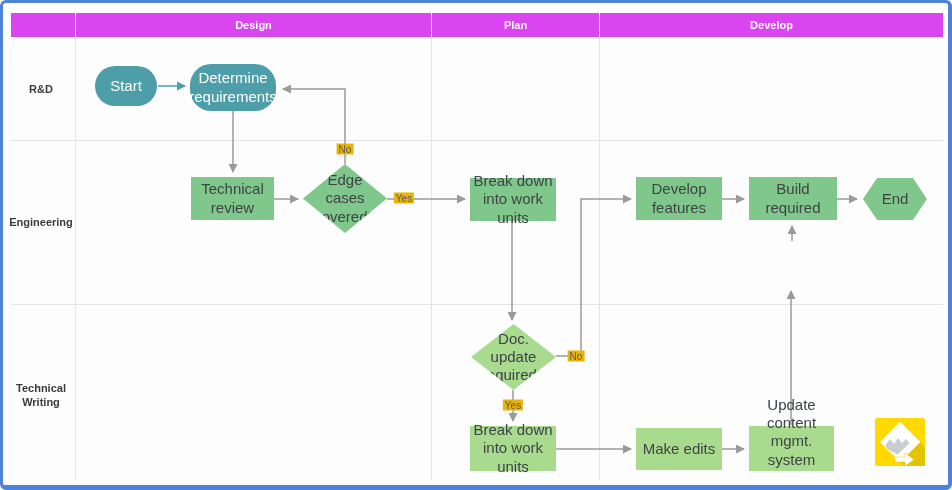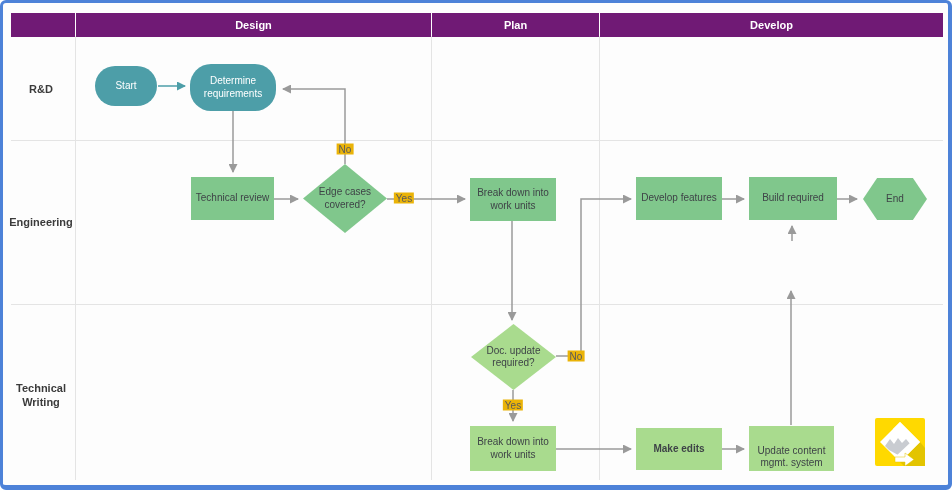--- a/index.html
+++ b/index.html
@@ -6,35 +6,35 @@
   body { font-family:"Liberation Sans", sans-serif; background:#fff; }
 
   .frame {
     position:relative; width:952px; height:490px; background:#fdfdfd;
     border:3px solid #4d82d8; border-right-width:4px; border-bottom-width:5px;
     border-radius:6px; overflow:hidden;
   }
 
   
   .hcell {
-    position:absolute; top:10px; height:24px; background:#701a75;
+    position:absolute; top:10px; height:24px; background:#d946ef;
     display:flex; align-items:center; justify-content:center;
     color:#fff; font-size:11px; font-weight:bold;
   }
   .gridline { position:absolute; background:#e4e4e4; }
   .lane-label {
     position:absolute; left:6px; width:64px; text-align:center;
     font-size:11px; font-weight:bold; color:#3b3b3b; line-height:1.3;
     transform:translateY(-50%);
   }
 
   
   .node {
     position:absolute; display:flex; align-items:center; justify-content:center;
-    text-align:center; font-size:10px; line-height:1.22; color:#3e4347;
+    text-align:center; font-size:15px; line-height:1.22; color:#3e4347;
     padding:2px 3px;
   }
   .c-teal  { background:#4d9ea8; color:#fff; }
   .c-green { background:#80c78c; }
   .c-green-dk { background:#74c083; }
   .c-light { background:#a9db8e; }
   .stadium { border-radius:20px; }
   .diamond { clip-path:polygon(50% 0,100% 50%,50% 100%,0 50%); }
   .hexagon { clip-path:polygon(22% 0,78% 0,100% 50%,78% 100%,22% 100%,0 50%); }
 
@@ -131,21 +131,21 @@
   <div class="node hexagon c-green" style="left:860px; top:175px; width:64px; height:42px;">
     <span>End</span>
   </div>
 
   <div class="node diamond c-light" style="left:468px; top:321px; width:85px; height:66px;">
     <span>Doc. update required?</span>
   </div>
   <div class="node c-light" style="left:467px; top:423px; width:86px; height:45px;">
     <span>Break down into work units</span>
   </div>
-  <div class="node c-light" style="left:633px; top:425px; width:86px; height:42px;font-weight:bold;">
+  <div class="node c-light" style="left:633px; top:425px; width:86px; height:42px;">
     <span>Make edits</span>
   </div>
   <div class="node c-light" style="left:746px; top:423px; width:85px; height:45px;align-items:flex-end;">
     <span>Update content mgmt. system</span>
   </div>
 
   <svg class="brand-logo" viewBox="0 0 50 48">
     <rect x="0" y="0" width="50" height="48" rx="2" fill="#ffd900"></rect>
     <polygon points="45,24 50,30 50,48 29,48 25,44" fill="#e3c400"></polygon>
     <polygon points="25,4 45,24 25,44 5,24" fill="#ffffff"></polygon>

